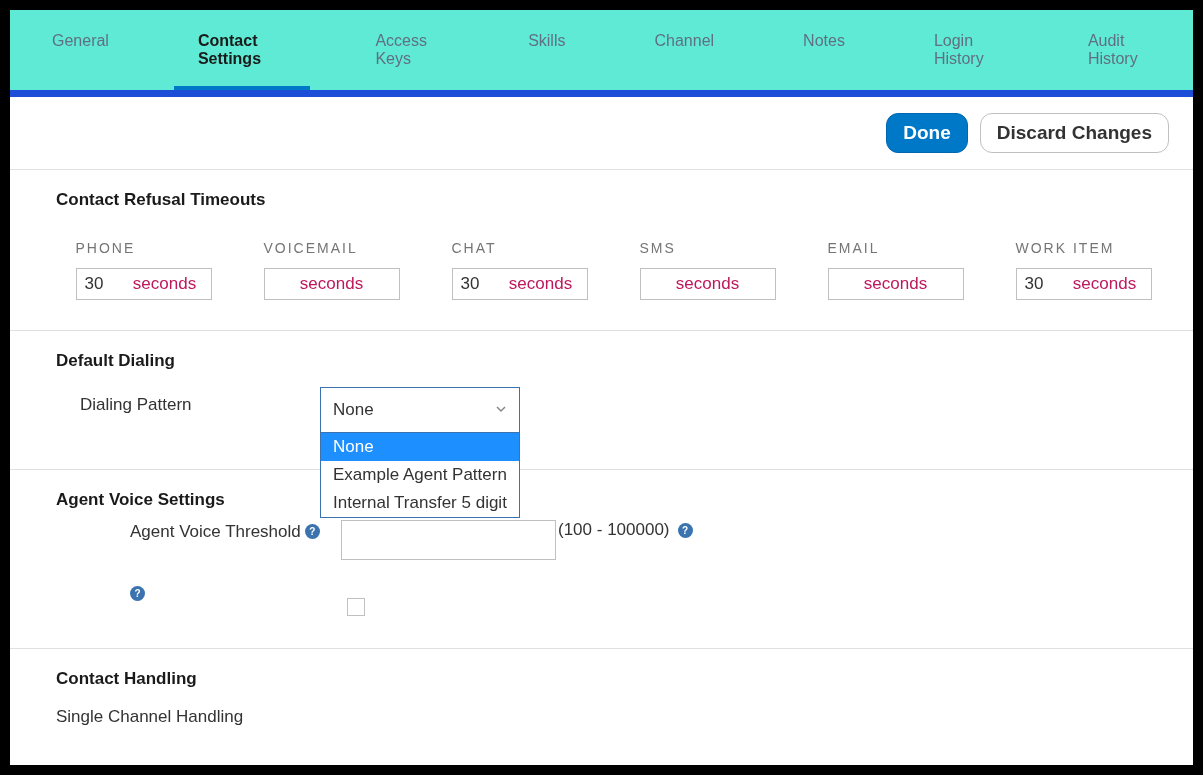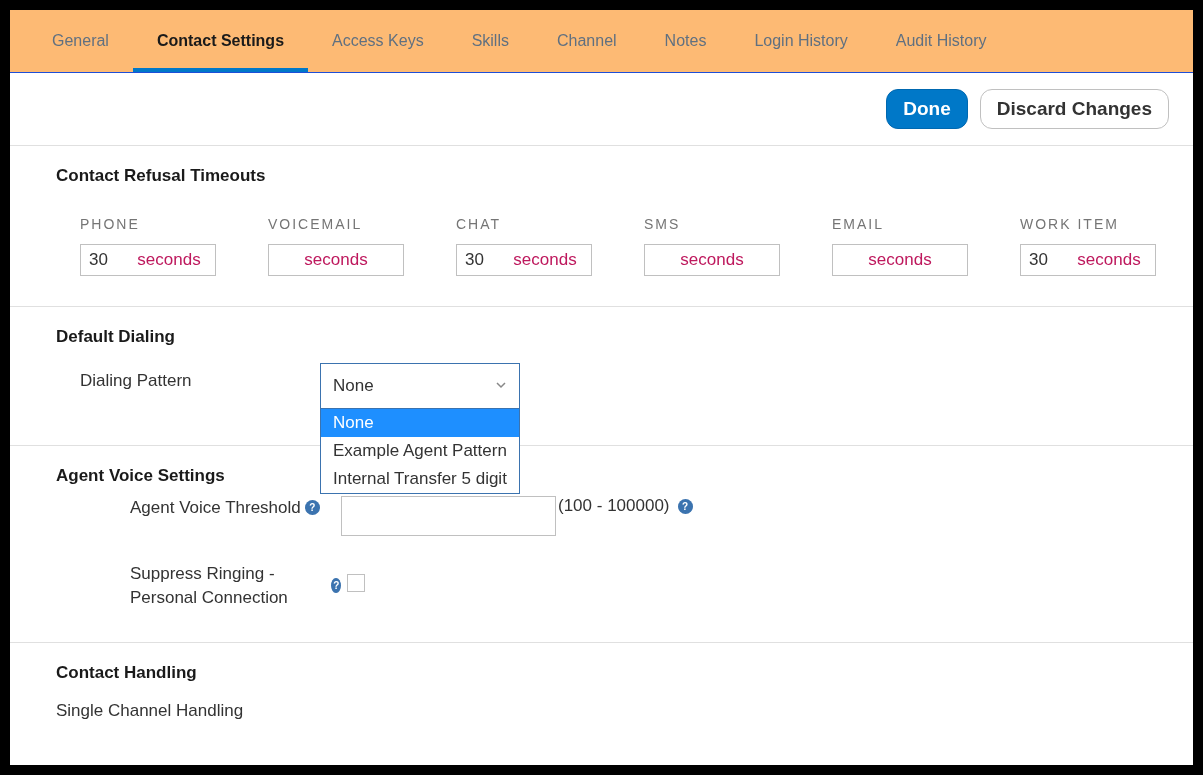--- a/index.html
+++ b/index.html
@@ -16,23 +16,24 @@
     }
     .app {
       background: #fff;
       width: 100%;
       height: 100%;
       overflow: hidden;
       position: relative;
     }
     .tabs {
       display: flex;
-      background: #fdba74;
-      border-bottom: 1px solid #1d4ed8;
+      background: #5eead4;
+      border-bottom: 7px solid #1d4ed8;
       padding: 0 18px;
+      gap: 41px;
     }
     .tab {
       padding: 22px 24px 18px 24px;
       font-size: 16px;
       color: #607080;
       cursor: pointer;
       border-bottom: 4px solid transparent;
     }
     .tab.active {
       color: #1a1a1a;
@@ -72,20 +73,21 @@
       font-size: 17px;
       font-weight: 700;
       color: #1a1a1a;
       padding: 20px 0 10px 46px;
     }
     .timeouts-row {
       display: flex;
       padding: 20px 46px 30px 70px;
       gap: 52px;
       border-bottom: 1px solid #e0e0e0;
+      justify-content: center;
     }
     .timeout-field {
       display: flex;
       flex-direction: column;
       gap: 12px;
     }
     .timeout-label {
       font-size: 14px;
       letter-spacing: 2px;
       color: #757575;
@@ -315,21 +317,20 @@
       </div>
       <input class="text-input" style="">
       <span class="range-hint">
         <span>(100 - 100000)</span>
         <span class="help-icon">?</span>
       </span>
     </div>
 
     <div class="voice-row" style="margin-top:14px;">
       <div class="voice-label">
-        <span>Suppress Ringing - Personal Connection</span>
         <span class="help-icon">?</span>
       </div>
       <div class="checkbox"></div>
     </div>
 
     <div style="border-top:1px solid #e0e0e0; margin-top:20px;"></div>
 
     <div class="section-title">Contact Handling</div>
     <div class="subsection-text">Single Channel Handling</div>
 

